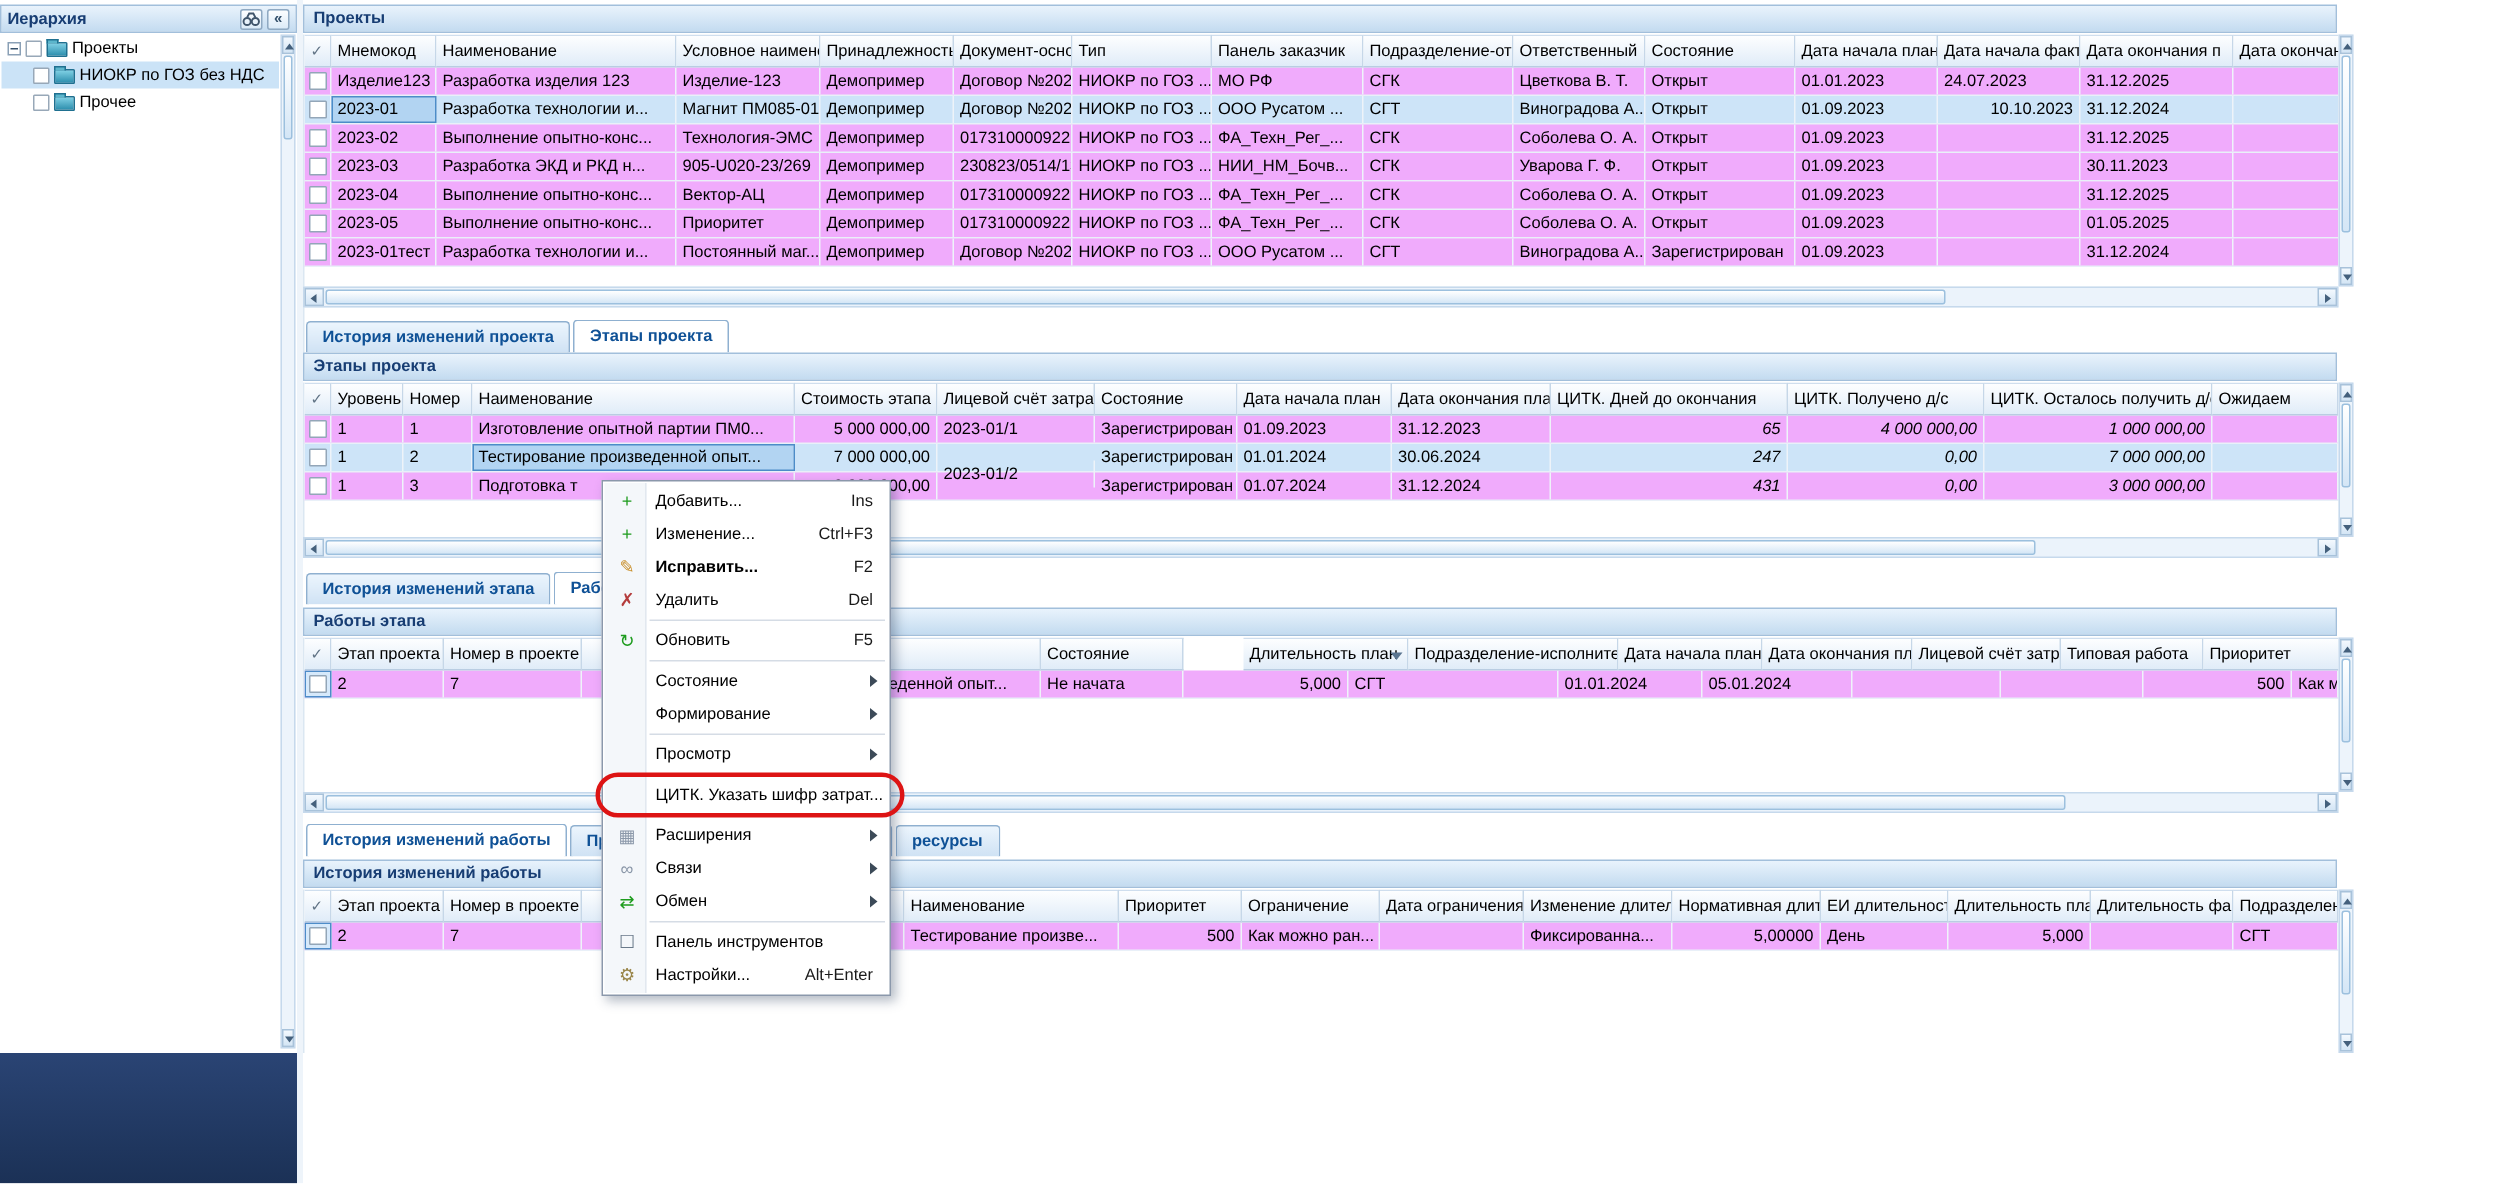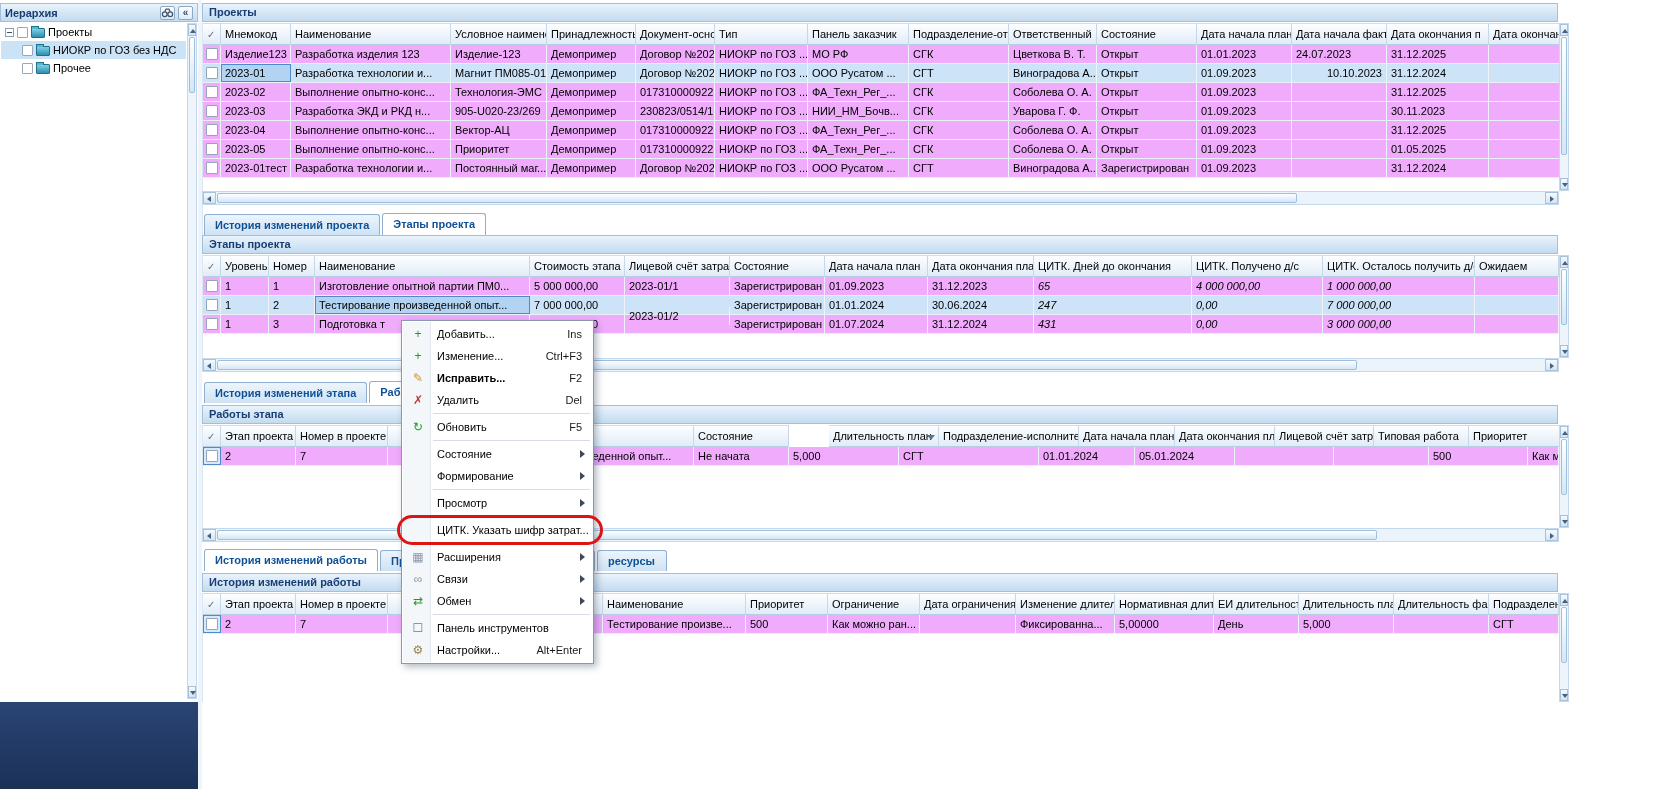--- a/index.html
+++ b/index.html
@@ -41,21 +41,21 @@
   .g-hc{flex:none;height:22px;padding:4px 4px 0;background:linear-gradient(#fdfeff,#e0ecf8);
     border-right:1px solid #c6d7e8;border-bottom:1px solid #b9cde2;border-top:1px solid #cfdeee;
     white-space:nowrap;overflow:hidden;position:relative}
   .g-hc.cbh::before{content:"\2713";color:#5f7284;font-size:10px}
   .g-hc.sorted::after{content:"";position:absolute;right:3px;top:9px;
     border-left:4px solid transparent;border-right:4px solid transparent;border-top:5px solid #5a7590}
   .g-row{display:flex;height:19px;border-bottom:1px solid #e9f0f8;background:#f0abfc}
   .g-row.sel{background:#cde4f8}
   .g-c{flex:none;height:18px;padding:3px 4px 0;border-right:1px solid #eef3f9;
     white-space:nowrap;overflow:hidden}
-  .g-c.num{}
+  .g-c.num{text-align:right}
   .g-c.it{font-style:italic}
   .g-c.foc{background:#b2d4f2;outline:1px solid #4d8cc8;outline-offset:-1px}
   .cbc{display:flex;align-items:center;justify-content:center;padding:0}
   .cbc.foc{background:#d6e9fb}
   .cbx{width:12px;height:12px;border:1px solid #93a6b8;background:#fff;border-radius:1px}
 
   
   .tabs{position:absolute;left:204px;height:22px;display:flex;gap:2px;align-items:center}
   .tab{flex:none;height:21px;line-height:20px;padding:0 10px;white-space:nowrap;overflow:hidden;
     background:linear-gradient(#ecf5fd,#cfe2f4);border:1px solid #8fb0d0;border-bottom:none;

